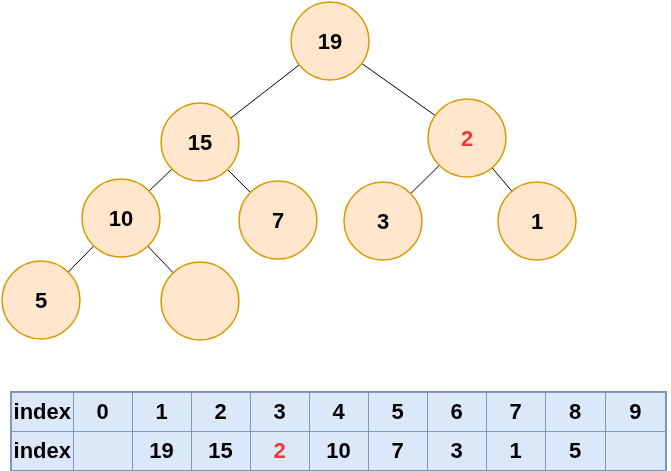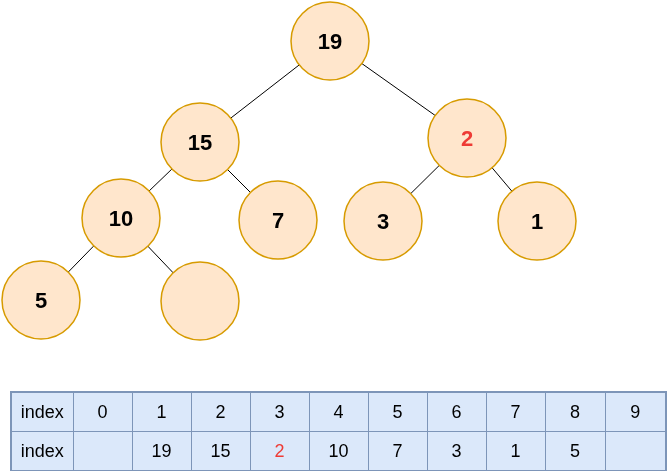--- a/index.html
+++ b/index.html
@@ -27,22 +27,22 @@
     table-layout: fixed;
     width: 655px;
     background: #dbe8fa;
     border: 2px solid #7d95b8;
   }
   td {
     border: 1px solid #7d95b8;
     height: 36px;
     text-align: center;
     vertical-align: middle;
-    font-size: 18px;
-    font-weight: normal;
+    font-size: 22px;
+    font-weight: bold;
     color: #000000;
     overflow: hidden;
     white-space: nowrap;
   }
   td.rowlabel { text-align: center; }
   td.hl { color: #ee3b35; }
 </style>
 </head>
 <body>
 

